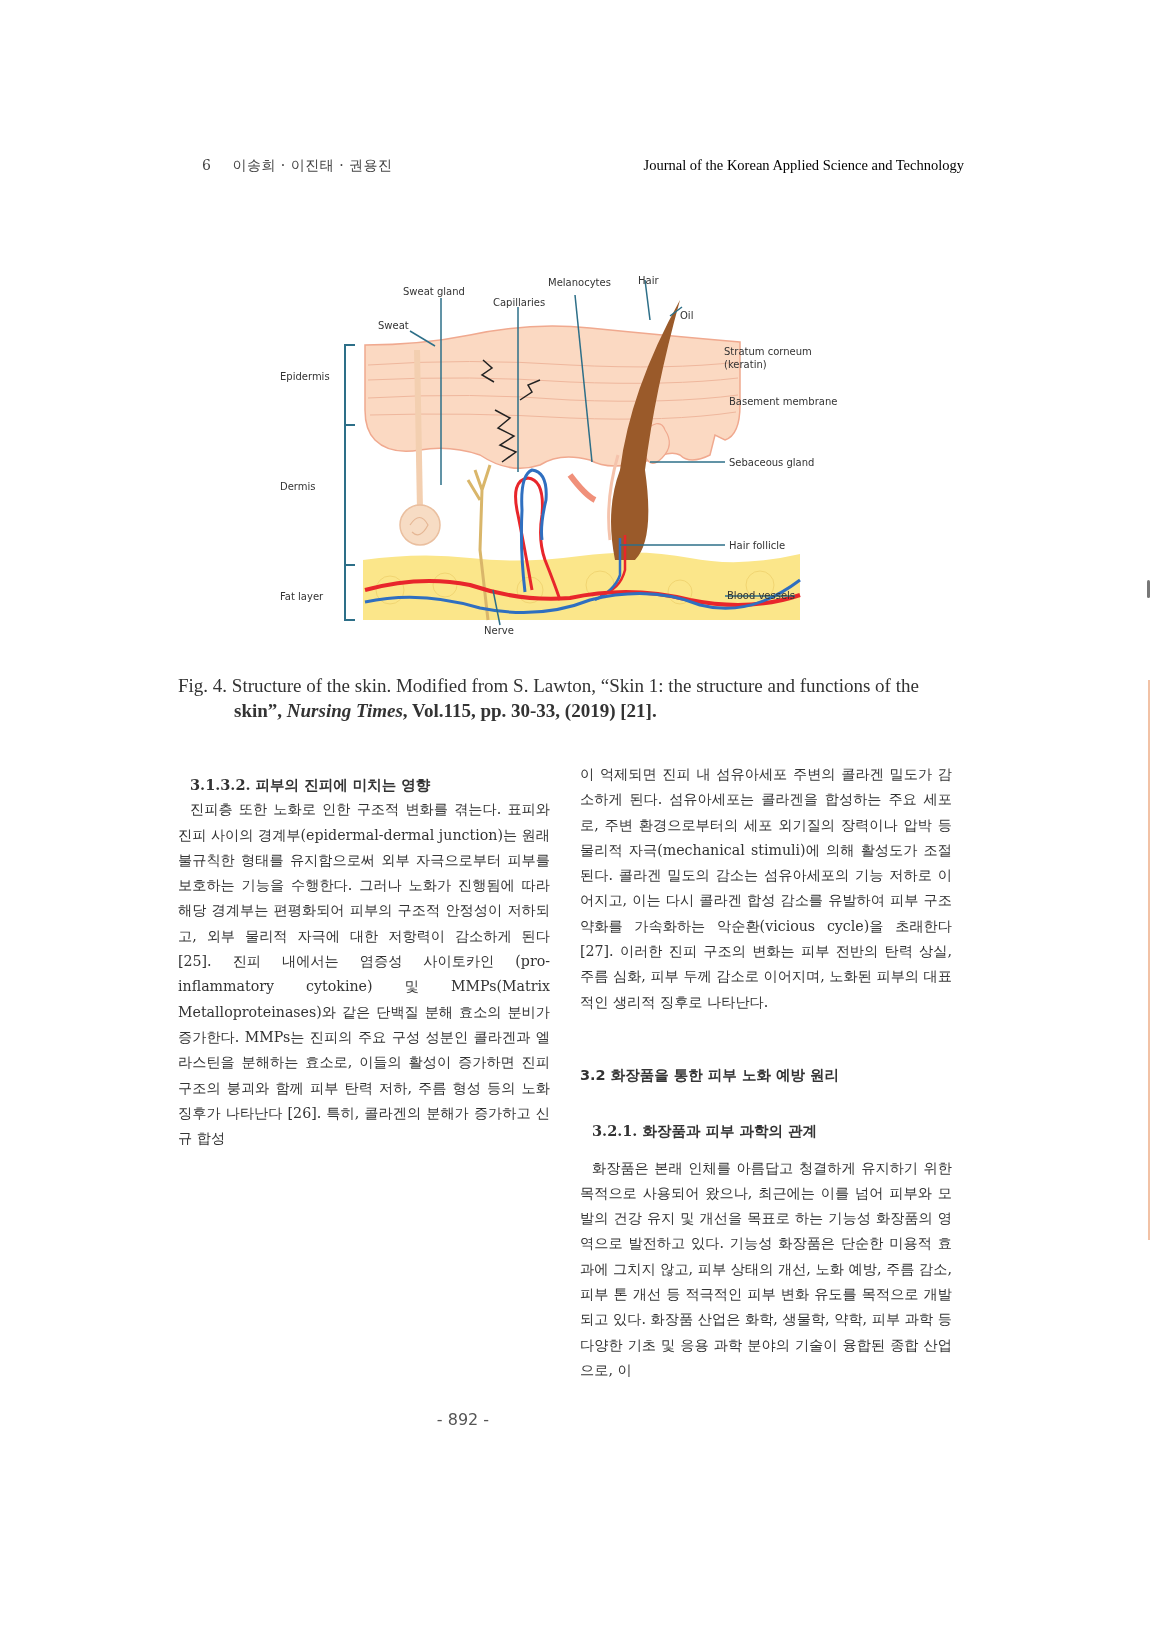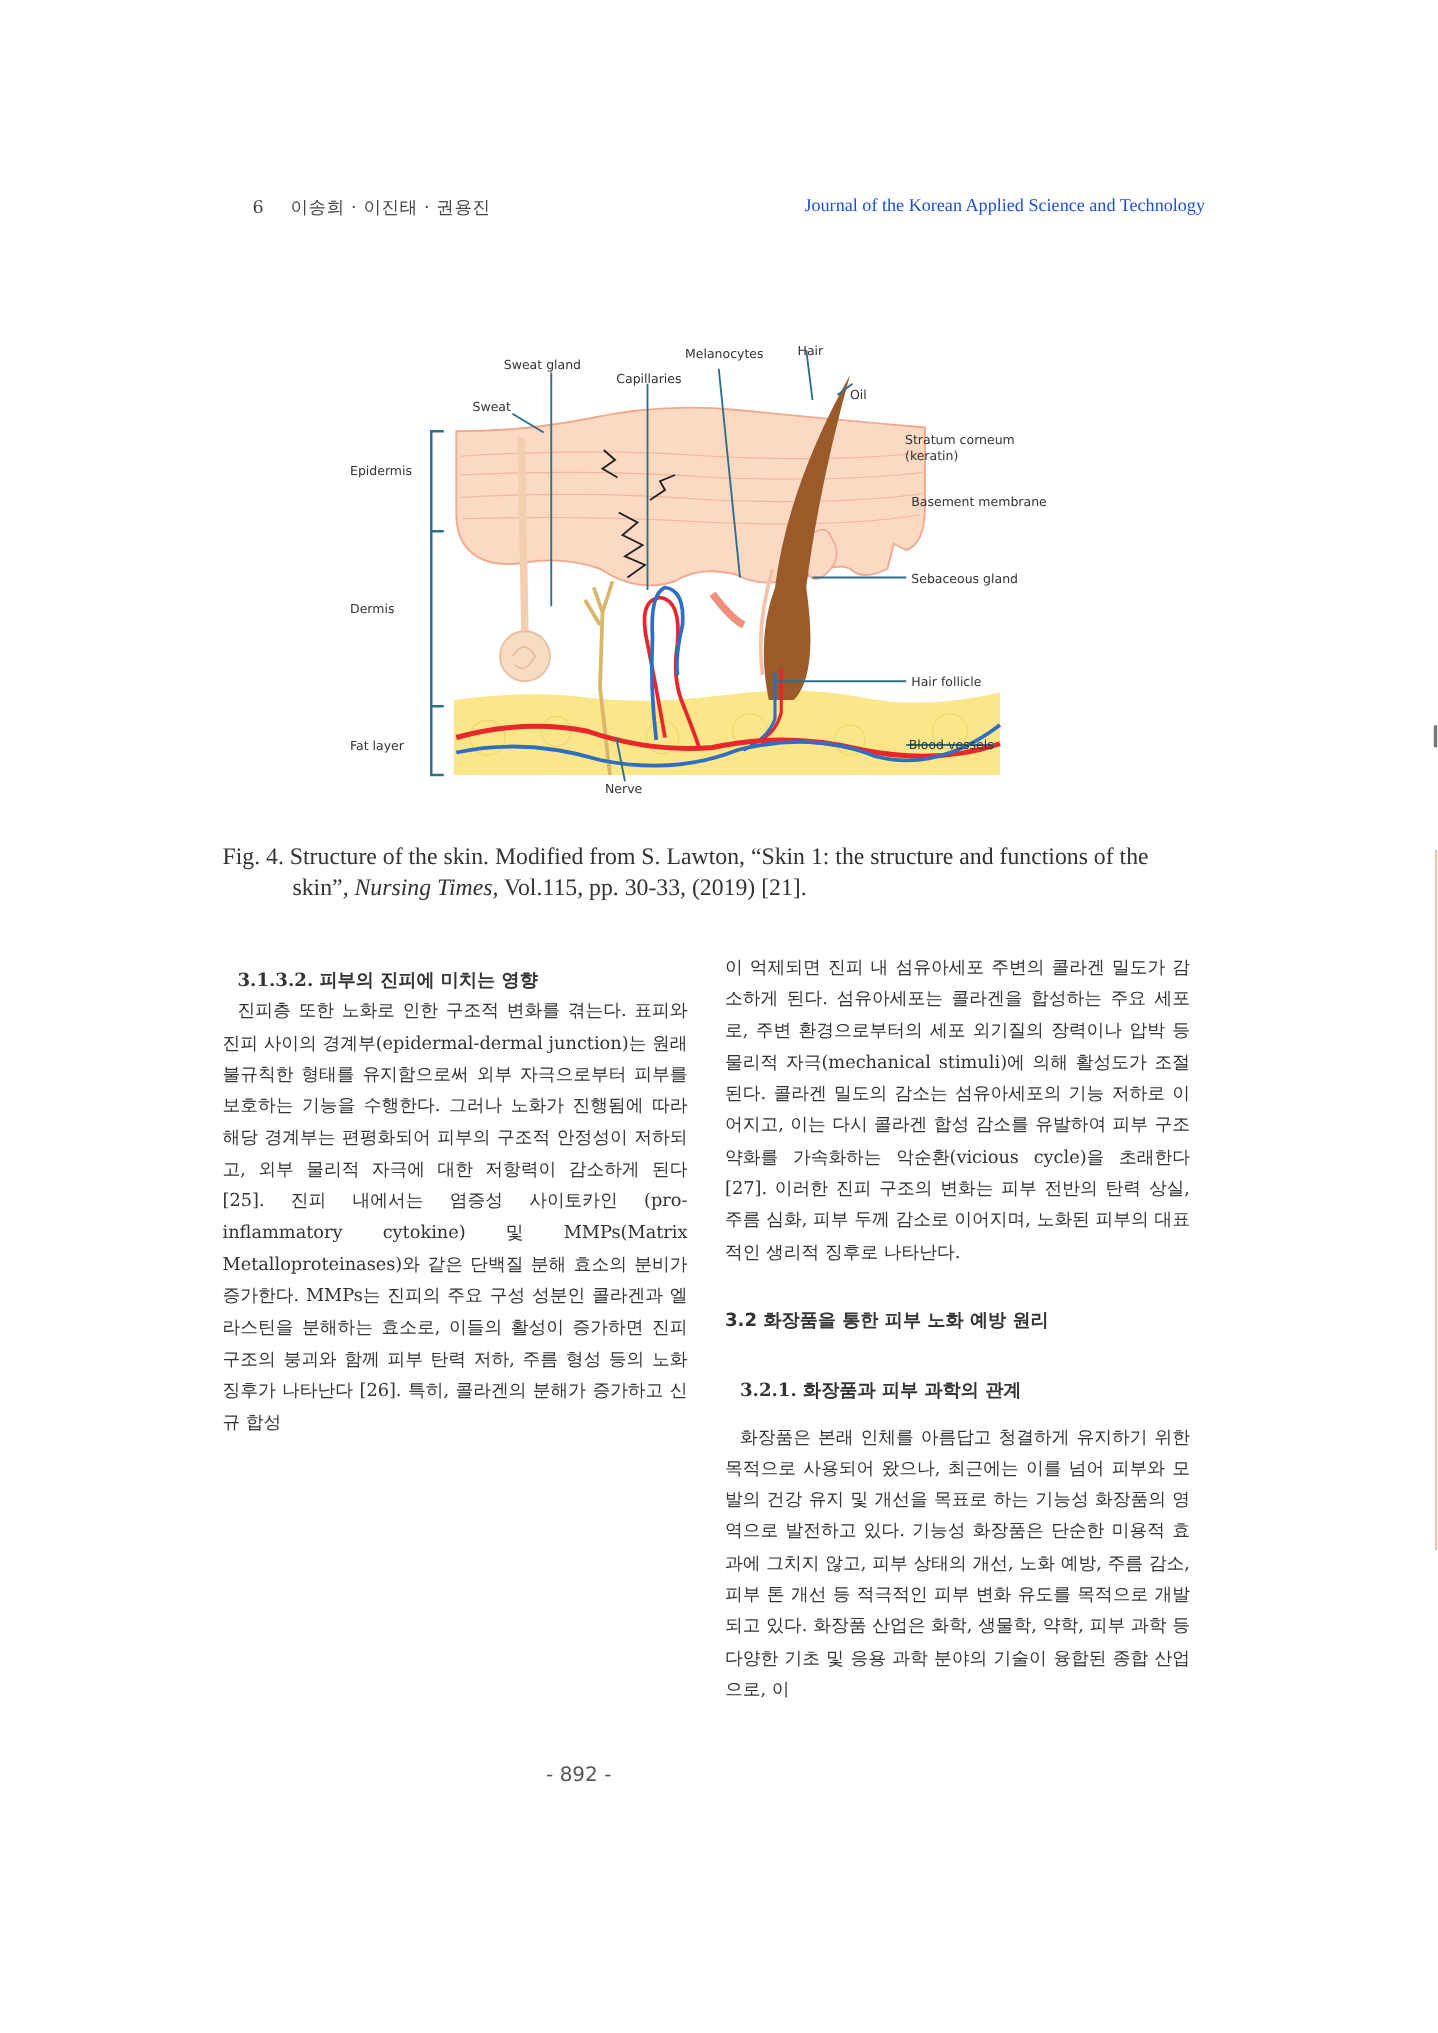--- a/index.html
+++ b/index.html
@@ -1,34 +1,34 @@
 <!DOCTYPE html>
 <html><head>
 <meta charset="utf-8">
 <style>
   html, body { margin: 0; padding: 0; background: #ffffff; }
   body { width: 1150px; height: 1626px; position: relative; overflow: hidden;
          font-family: "DejaVu Serif", "Liberation Serif", serif; color: #2a2a2a; }
   .hdr-left { position: absolute; left: 176px; top: 157px; font-size: 14px; color: #444; letter-spacing: 0.5px; margin-left: 26px; }
   .hdr-left .pg { margin-right: 16px; }
-  .hdr-right { position: absolute; right: 186px; top: 157px; font-size: 14.5px; color: #1d4ed8;
+  .hdr-right { position: absolute; right: 186px; top: 157px; font-size: 14.5px; color: #000000;
                font-family: "Liberation Serif", serif; }
   .figure { position: absolute; left: 270px; top: 240px; width: 600px; height: 420px; }
   .caption { position: absolute; left: 178px; top: 673px; width: 790px; font-size: 19px;
              line-height: 25px; font-family: "Liberation Serif", serif; color: #333; }
-  .caption .indent { padding-left: 56px; display: block; }
+  .caption .indent { padding-left: 56px; display: block; font-weight: bold; }
   .col { position: absolute; top: 762px; width: 372px; font-size: 14.2px; line-height: 25.3px;
          text-align: justify; color: #333; }
   .col.left { left: 178px; }
   .col.right { left: 580px; }
   .col p { margin: 0; }
   .col .indent1 { text-indent: 12px; }
   .h4 { font-weight: bold; margin: 10px 0 0 12px; font-size: 14.5px; }
   .h3 { font-family: "DejaVu Sans", "Liberation Sans", sans-serif; font-weight: bold;
-        font-size: 14.5px; margin: 30px 0 0 0; }
+        font-size: 14.5px; margin: 48px 0 0 0; }
   .h4b { font-weight: bold; margin: 30px 0 12px 12px; font-size: 14.5px; }
   .footer { position: absolute; left: 0; width: 926px; top: 1410px; text-align: center;
             font-family: "DejaVu Sans", sans-serif; font-size: 16px; color: #555; }
   .edge-mark { position: absolute; left: 1148px; width: 2px; background: #f2c2a6; }
   .edge-dot { position: absolute; left: 1147px; top: 580px; width: 3px; height: 18px; background: #777; border-radius: 2px; }
   svg text { font-family: "DejaVu Sans", "Liberation Sans", sans-serif; font-size: 10px; fill: #333; }
 </style>
 </head>
 <body>
 

